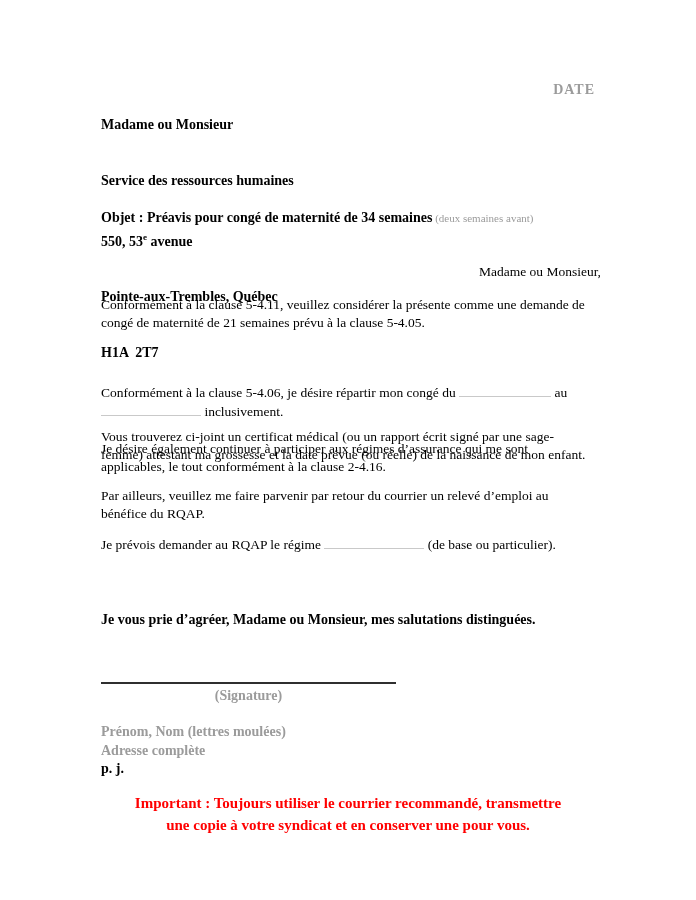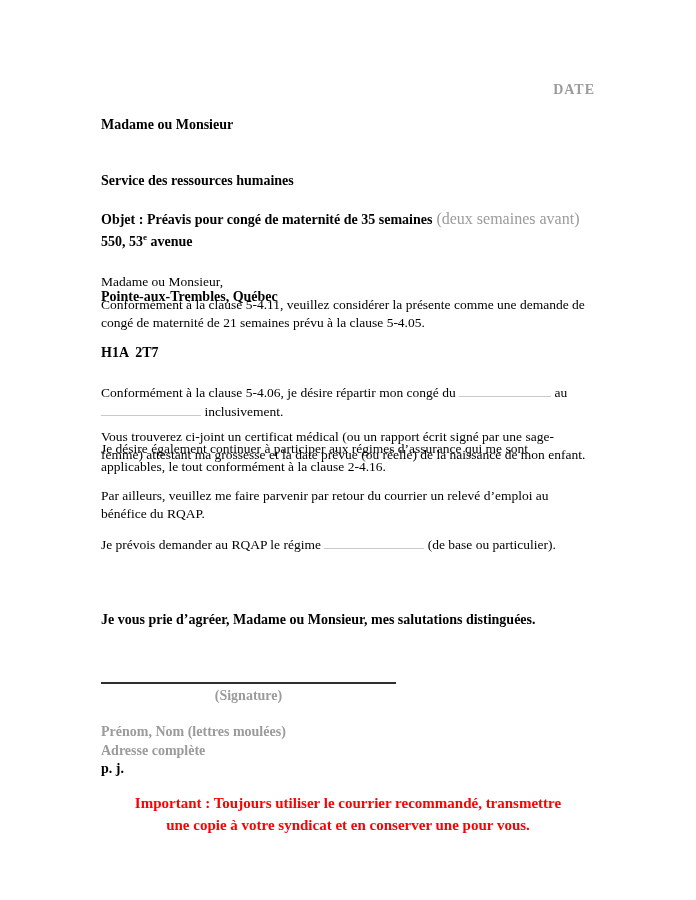--- a/index.html
+++ b/index.html
@@ -19,23 +19,23 @@
   .recipient sup { font-size:9px; vertical-align:super; }
 
   .date-label {
     position:absolute; top:82px; right:101px;
     font-size:14px; font-weight:bold; letter-spacing:1px;
     color:#9b9b9b;
   }
 
   .subject { top:210px; font-size:14px; }
   .subject .main { font-weight:bold; }
-  .subject .note { color:#9b9b9b; font-size:16px; font-weight:normal; }
+  .subject .note { color:#9b9b9b; font-size:11px; font-weight:normal; }
 
-  .salutation { top:273px; }
+  .salutation { top:263px;text-align:right; }
   .p1 { top:296px; }
   .p2 { top:344px;margin-top:39px; }
   .p3 { top:392px;margin-top:36px; }
   .p4 { top:440px; }
   .p5 { top:487px; }
   .p6 { top:535px; }
 
   .blank {
     display:inline-block;
     width:100px; height:13px;
@@ -76,21 +76,21 @@
     <div>Madame ou Monsieur</div>
     <div>Service des ressources humaines</div>
     <div><span class="prewrap">550, 53</span><sup>e</sup><span class="prewrap"> avenue</span></div>
     <div>Pointe-aux-Trembles, Québec</div>
     <div>H1A  2T7</div>
   </div>
 
   <div class="date-label">DATE</div>
 
   <div class="block subject">
-    <span class="main prewrap">Objet : Préavis pour congé de maternité de 35 semaines</span><span class="note prewrap"> (deux semaines avant)</span>
+    <span class="main prewrap">Objet : Préavis pour congé de maternité de 34 semaines</span><span class="note prewrap"> (deux semaines avant)</span>
   </div>
 
   <div class="block body-text salutation prewrap">Madame ou Monsieur,</div>
 
   <div class="block body-text p1 prewrap">Conformément à la clause 5-4.11, veuillez considérer la présente comme une demande de
 congé de maternité de 21 semaines prévu à la clause 5-4.05.</div>
 
   <div class="block body-text p2">
     <span class="prewrap">Conformément à la clause 5-4.06, je désire répartir mon congé du </span><span class="blank blank-sm prewrap"></span><span class="prewrap"> au
 </span><span class="blank prewrap"></span><span class="prewrap"> inclusivement.</span>

